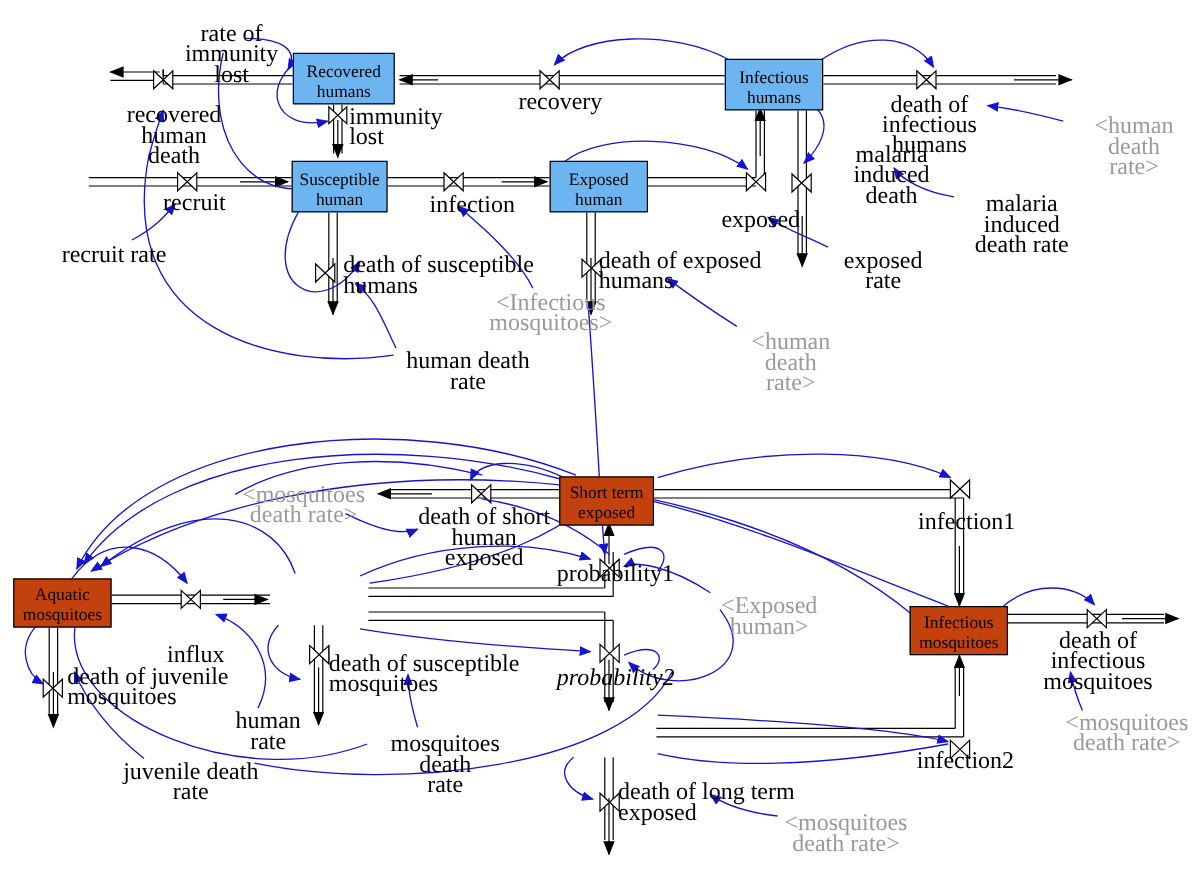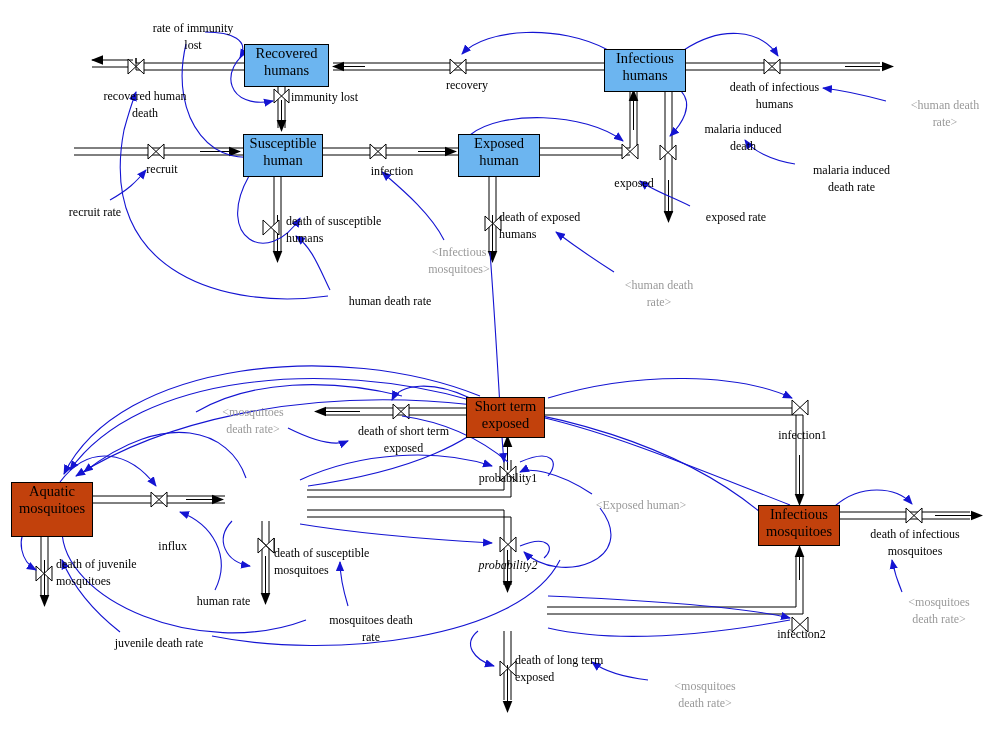--- a/index.html
+++ b/index.html
@@ -1,24 +1,24 @@
 <!DOCTYPE html>
 <html><head>
 <meta charset="utf-8">
 <style>
   html,body{margin:0;padding:0;background:#ffffff;}
   #canvas{position:relative;width:997px;height:729px;background:#ffffff;
           font-family:"Liberation Serif","DejaVu Serif",serif;overflow:hidden;}
   svg.layer{position:absolute;left:0;top:0;width:997px;height:729px;}
   .stock{position:absolute;box-sizing:border-box;border:1px solid #000;
-         display:flex;flex-direction:column;align-items:center;justify-content:flex-start;
+         display:flex;flex-direction:column;align-items:center;justify-content:flex-end;
          font-size:14.5px;line-height:17px;color:#000;text-align:center;}
   .stock.human{background:#6CB5F0;}
   .stock.mosq{background:#c2410c;}
-  .lbl{position:absolute;font-size:12px;line-height:17px;color:#000;text-align:center;
+  .lbl{position:absolute;font-size:20px;line-height:17px;color:#000;text-align:center;
        white-space:pre-line;}
   .lbl.ghost{color:#9a9a9a;}
   .lbl.l{text-align:left;}
 </style>
 </head>
 <body>
 
 <div id="canvas">
 
   <svg class="layer">
@@ -256,21 +256,21 @@
 human</span>
   </div>
   <div class="stock human" style="left:458px;top:134px;width:82px;height:43px;">
     <span>Exposed
 human</span>
   </div>
   <div class="stock human" style="left:604px;top:49px;width:82px;height:43px;">
     <span>Infectious
 humans</span>
   </div>
-  <div class="stock mosq" style="left:11px;top:482px;width:82px;height:55px;">
+  <div class="stock mosq" style="left:11px;top:482px;width:82px;height:41px;">
     <span>Aquatic
 mosquitoes</span>
   </div>
   <div class="stock mosq" style="left:466px;top:397px;width:79px;height:41px;">
     <span>Short term
 exposed</span>
   </div>
   <div class="stock mosq" style="left:758px;top:505px;width:82px;height:41px;">
     <span>Infectious
 mosquitoes</span>
@@ -284,21 +284,21 @@
 humans</div>
   <div class="lbl" style="left:683px;top:121px;width:120px;">malaria induced
 death</div>
   <div class="lbl" style="left:132px;top:161px;width:60px;">recruit</div>
   <div class="lbl" style="left:358px;top:163px;width:68px;">infection</div>
   <div class="lbl" style="left:600px;top:175px;width:68px;">exposed</div>
   <div class="lbl l" style="left:286px;top:213px;width:160px;">death of susceptible
 humans</div>
   <div class="lbl l" style="left:499px;top:209px;width:140px;">death of exposed
 humans</div>
-  <div class="lbl" style="left:331px;top:423px;width:145px;">death of short term
+  <div class="lbl" style="left:331px;top:423px;width:145px;">death of short human
 exposed</div>
   <div class="lbl" style="left:765px;top:427px;width:75px;">infection1</div>
   <div class="lbl" style="left:139px;top:538px;width:48px;text-align:right;">influx</div>
   <div class="lbl" style="left:464px;top:470px;width:88px;">probability1</div>
   <div class="lbl" style="left:464px;top:557px;width:88px;font-style:italic;">probability2</div>
   <div class="lbl" style="left:845px;top:526px;width:140px;">death of infectious
 mosquitoes</div>
   <div class="lbl l" style="left:56px;top:556px;width:136px;">death of juvenile
 mosquitoes</div>
   <div class="lbl l" style="left:274px;top:545px;width:160px;">death of susceptible

